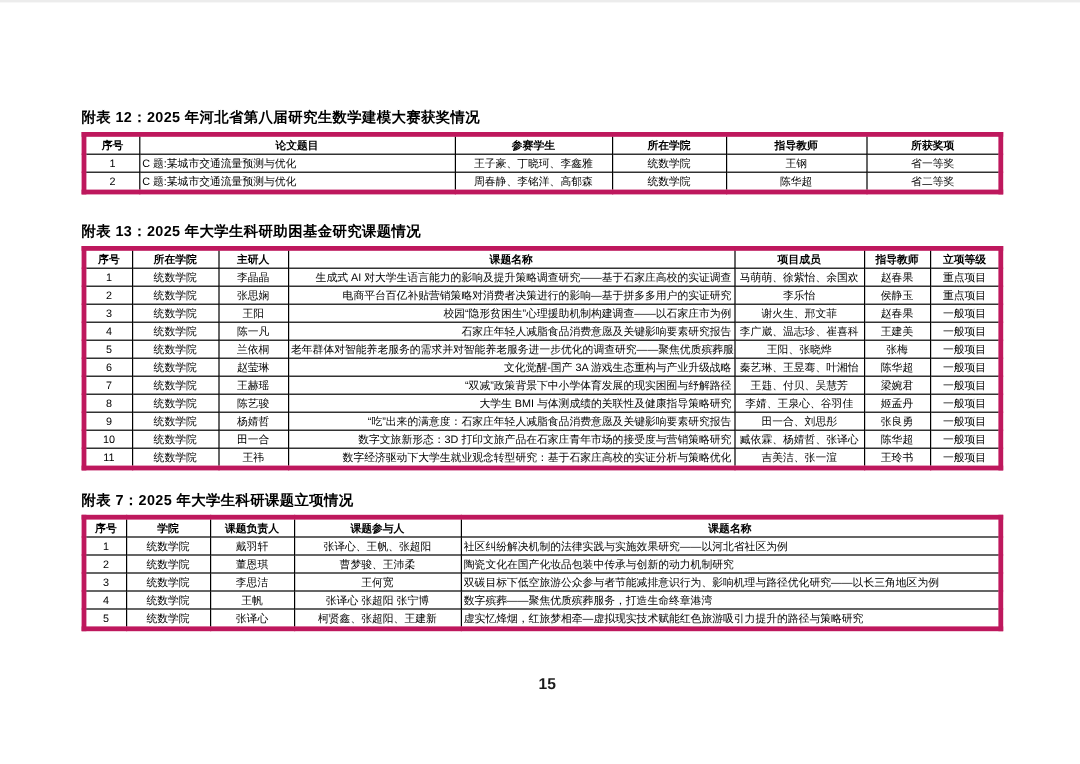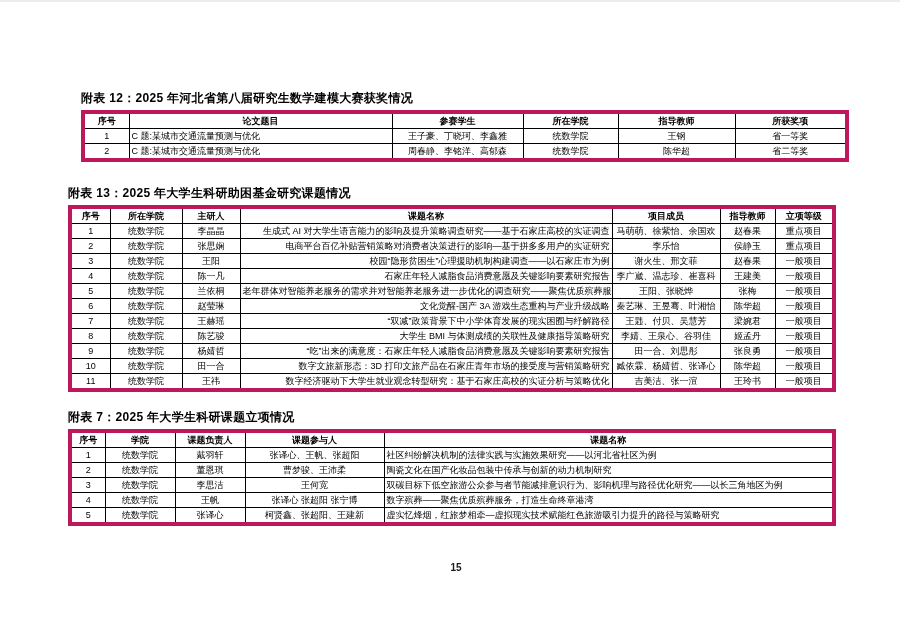--- a/index.html
+++ b/index.html
@@ -10,21 +10,21 @@
   }
   .page {
     position: relative;
     width: 900px;
     height: 637px;
     box-sizing: border-box;
     background: #ffffff;
     border-top: 2px solid #ececec;
     overflow: hidden;
   }
-  .section-12 { padding-top: 88px; padding-left: 13px; }
+  .section-12 { padding-top: 88px; }
   .section-13 { margin-top: 23px; }
   .section-14 { margin-top: 17px; }
   .tbl-title {
     margin-left: 68px;
     font-size: 12px;
     font-weight: bold;
     color: #000000;
     letter-spacing: 0.3px;
   }
   .doc-table {
@@ -51,21 +51,21 @@
   .doc-table th { font-weight: bold; }
   .t12 td:nth-child(2) { text-align: left; }
   .t13 td:nth-child(4) { text-align: right; }
   .t14 td:nth-child(5) { text-align: left; }
   .page-number {
     position: absolute;
     left: 0;
     right: 0;
     top: 560px;
     text-align: center;
-    font-size: 10px;
+    font-size: 13px;
     font-weight: bold;
     color: #1a1a1a;
     margin-left: 12px;
   }
 </style>
 </head>
 <body>
 
 <div class="page">
 

